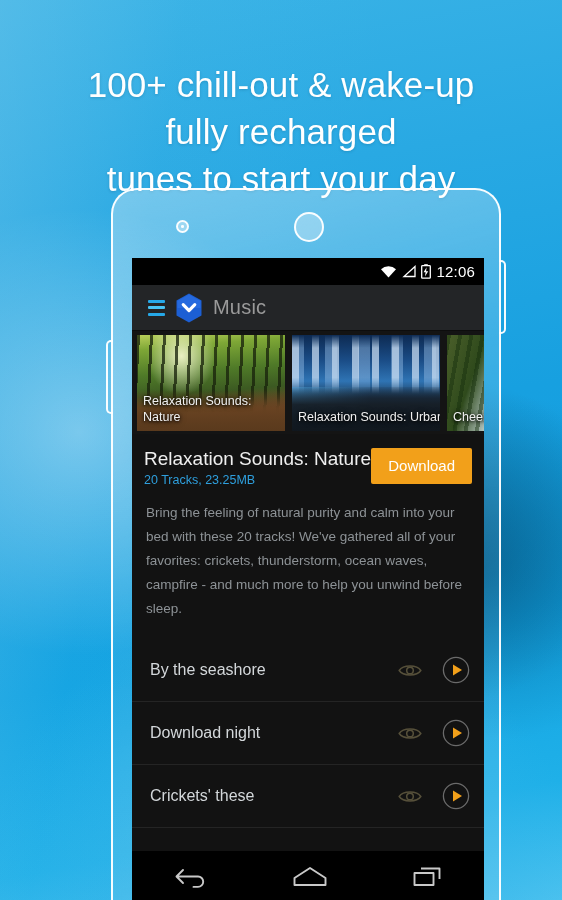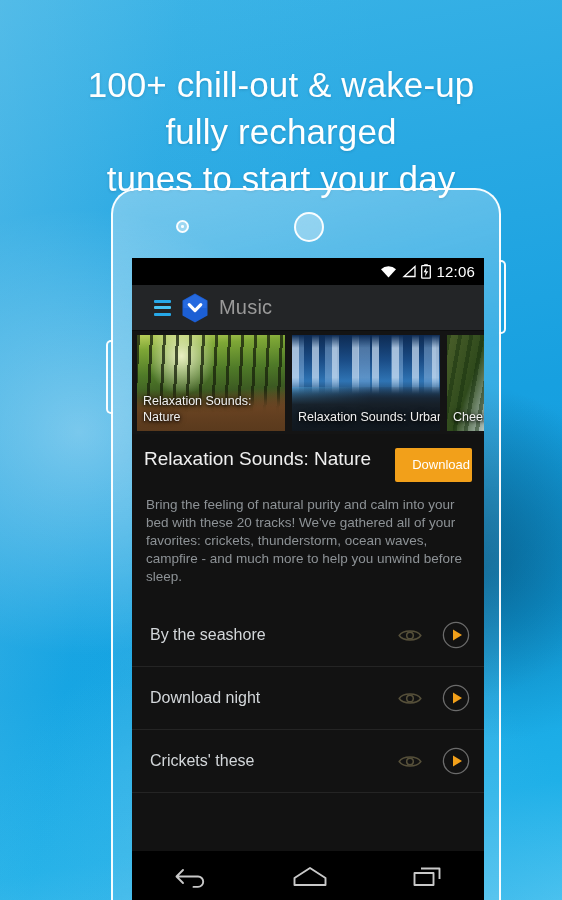--- a/index.html
+++ b/index.html
@@ -97,21 +97,21 @@
   }
   #status-time { color:#fff; font-size:15px; letter-spacing:0.2px; }
   .sb-ico { display:block; }
 
   
   #appbar {
     height:46px;
     background:#232527;
     border-bottom:1px solid #0d0d0d;
     display:flex; align-items:center;
-    padding-left:22px; gap:9px;
+    padding-left:16px; gap:9px;
   }
   #hamburger { width:17px; display:flex; flex-direction:column; gap:3.5px; cursor:pointer; }
   #hamburger i { display:block; height:3px; background:#26a8e8; border-radius:1px; }
   #hamburger i:nth-child(2){ background:#47c4f5; }
   #logo-hex { width:30px; height:32px; flex:none; }
   #app-title { color:#9a9a9a; font-size:20px; letter-spacing:0.2px; }
 
   
   #cards {
     height:103px; background:#141414;
@@ -184,30 +184,30 @@
   
   #album {
     padding:13px 12px 4px 12px;
     display:flex; align-items:flex-start; justify-content:space-between;
   }
   #album-title { color:#efefef; font-size:19px; line-height:23px; }
   #album-meta  { color:#2e9fdd; font-size:12.5px; margin-top:3px; }
   #download-btn {
     flex:none; margin-top:1px;
     background:#f2a01a; color:#fff;
-    font-size:13px;
-    padding:9px 2px 10px 17px;
+    font-size:15px;
+    padding:9px 17px 10px 17px;
     border:none; border-radius:2px;
     cursor:pointer;
     font-family:"Liberation Sans", sans-serif;
   }
 
   #album-desc {
     padding:10px 14px 0 14px;
-    color:#8d9296; font-size:13.5px; line-height:18px;
+    color:#8d9296; font-size:13.5px; line-height:24px;
   }
 
   
   #tracks { margin-top:18px; }
   .track {
     height:63px;
     display:flex; align-items:center;
     padding:0 14px 0 18px;
     border-bottom:1px solid #242424;
     cursor:pointer;
@@ -285,20 +285,21 @@
       </div>
       <div class="card">
         <div class="card-art art-falls"></div>
         <div class="card-label">Cheerful Nature</div>
       </div>
     </div>
 
     <div id="album">
       <div>
         <div id="album-title">Relaxation Sounds: Nature</div>
+        <div id="album-meta">20 Tracks, 23.25MB</div>
       </div>
       <button id="download-btn">Download</button>
     </div>
 
     <div id="album-desc">Bring the feeling of natural purity and calm into your bed with these 20 tracks! We've gathered all of your favorites: crickets, thunderstorm, ocean waves, campfire - and much more to help you unwind before sleep.</div>
 
     <div id="tracks">
       <div class="track">
         <span class="track-name">By the seashore</span>
         <svg class="eye-ico" width="24" height="15" viewBox="0 0 24 15">

